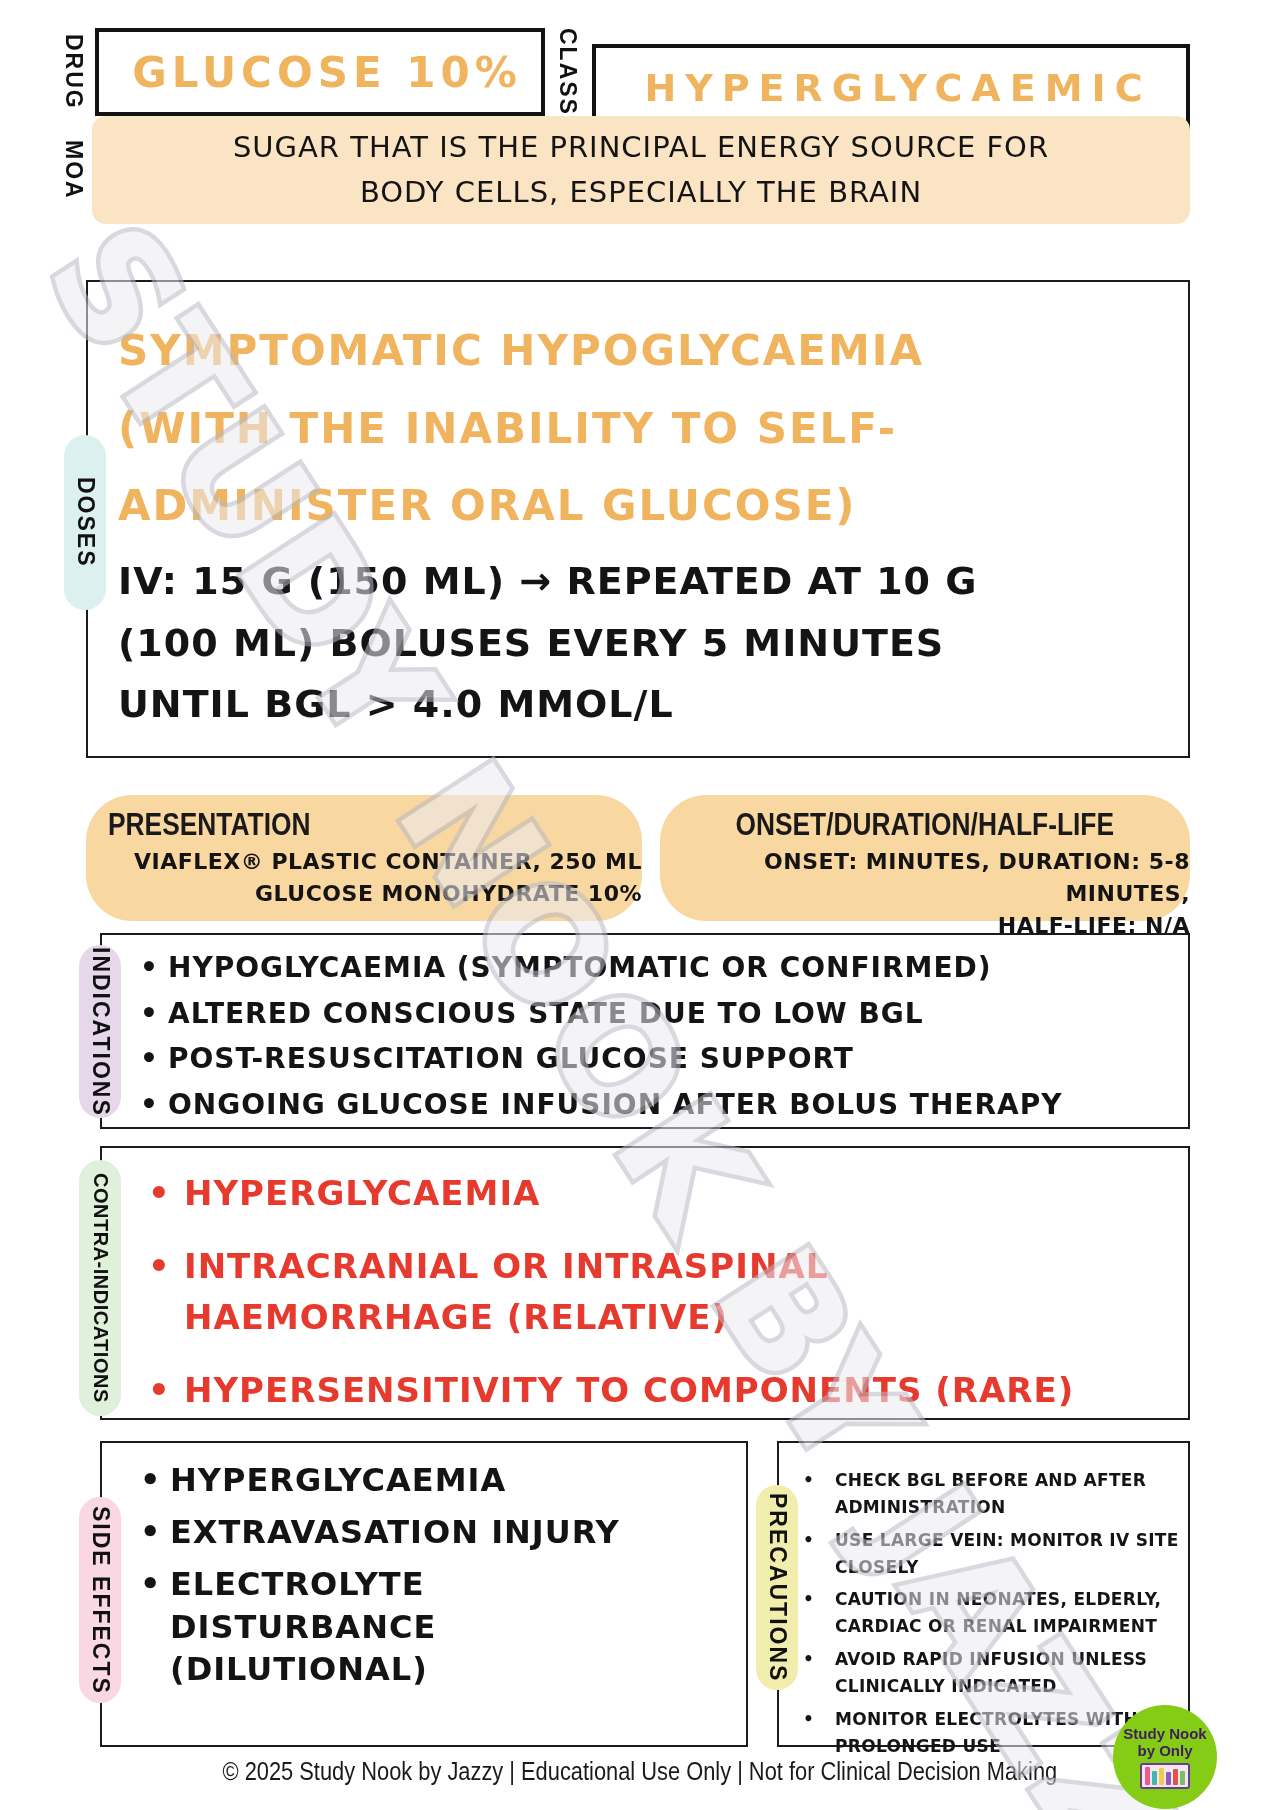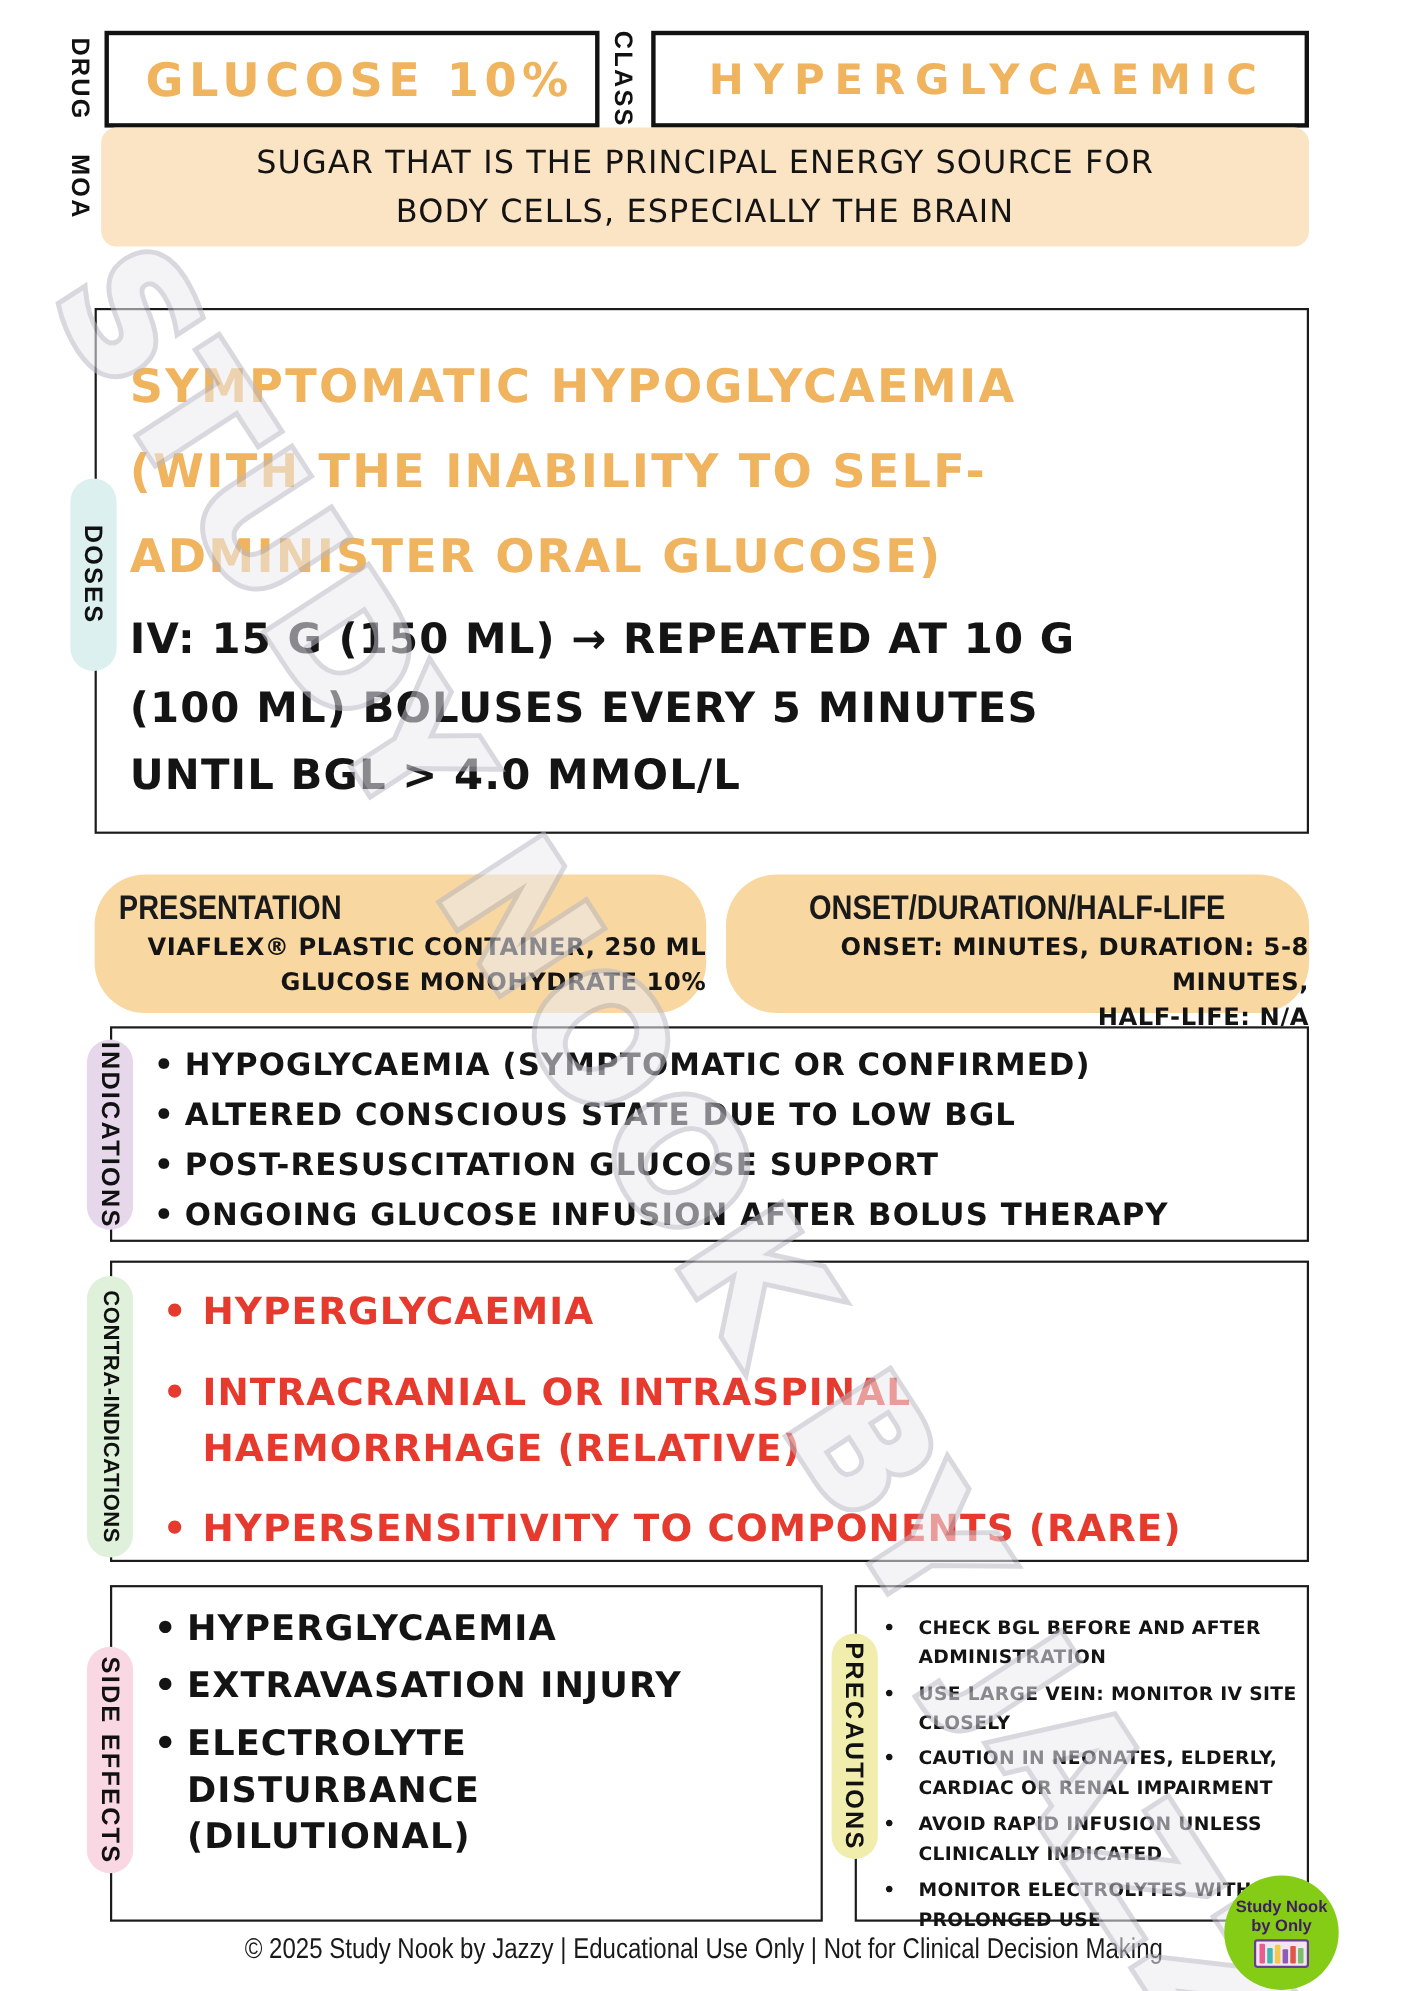--- a/index.html
+++ b/index.html
@@ -127,21 +127,21 @@
 <body>
 
 <div class="page">
 
   <div class="vlabel plain" style="left:58px; top:28px; height:88px;">DRUG</div>
   <div class="hdr-box" style="left:95px; top:28px; width:450px; height:88px;">
     <span class="accent-text drug-name">GLUCOSE 10%</span>
   </div>
 
   <div class="vlabel plain" style="left:552px; top:28px; height:88px;">CLASS</div>
-  <div class="hdr-box" style="left:592px; top:28px; width:598px; height:88px;">
+  <div class="hdr-box" style="left:592px; top:44px; width:598px; height:88px;">
     <span class="accent-text class-name">HYPERGLYCAEMIC</span>
   </div>
 
   <div class="vlabel plain" style="left:58px; top:116px; height:108px;">MOA</div>
   <div class="moa-box">
     <div class="moa-text">SUGAR THAT IS THE PRINCIPAL ENERGY SOURCE FOR
 BODY CELLS, ESPECIALLY THE BRAIN</div>
   </div>
 
   <div class="sec-box doses-box">

